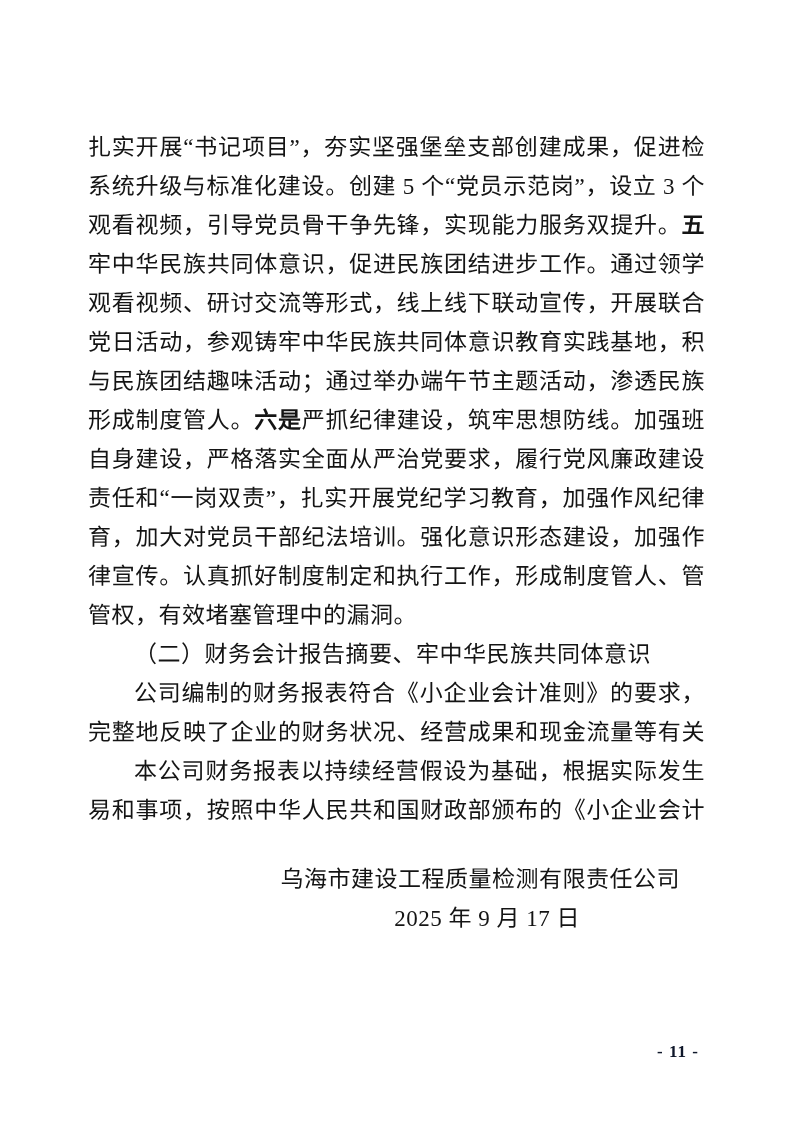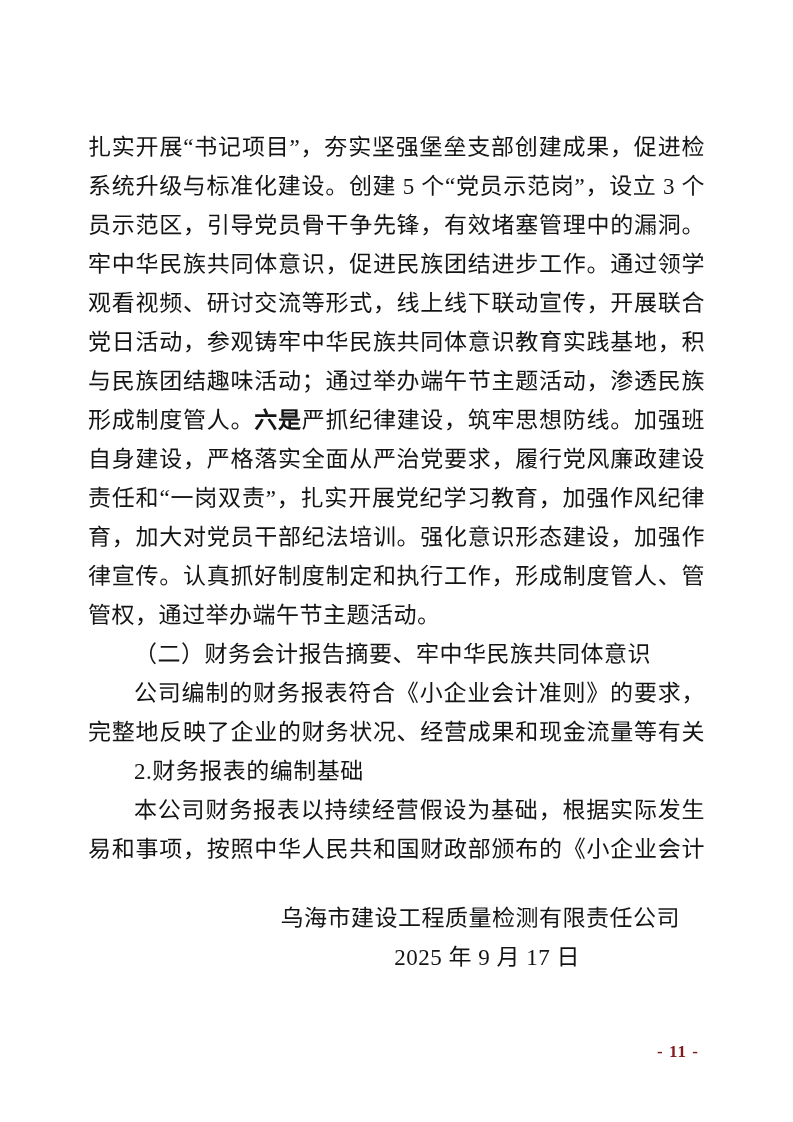--- a/index.html
+++ b/index.html
@@ -54,45 +54,44 @@
   .b {
     font-weight: 700;
   }
   .page-number {
     position: absolute;
     top: 1042px;
     right: 94px;
     font-size: 17px;
     font-weight: 700;
     letter-spacing: 1px;
-    color: #7f1d1d;
+    color: #0f172a;
     font-family: "Liberation Serif", "DejaVu Serif", serif;
   }
 </style>
 </head>
 <body>
 
 <div class="page">
   <div class="doc-body">
       <div class="line j"><span>扎实开展“书记项目”，夯实坚强堡垒支部创建成果，促进检测</span></div>
       <div class="line j"><span>系统升级与标准化建设。创建 5 个“党员示范岗”，设立 3 个党</span></div>
-      <div class="line j"><span>员示范区，引导党员骨干争先锋，有效堵塞管理中的漏洞。</span><span class="b">五是</span></div>
+      <div class="line j"><span>观看视频，引导党员骨干争先锋，实现能力服务双提升。</span><span class="b">五是</span></div>
       <div class="line j"><span>牢中华民族共同体意识，促进民族团结进步工作。通过领学原文、</span></div>
       <div class="line j"><span>观看视频、研讨交流等形式，线上线下联动宣传，开展联合主题</span></div>
       <div class="line j"><span>党日活动，参观铸牢中华民族共同体意识教育实践基地，积极参</span></div>
       <div class="line j"><span>与民族团结趣味活动；通过举办端午节主题活动，渗透民族团结</span></div>
       <div class="line j"><span>形成制度管人。</span><span class="b">六是</span><span>严抓纪律建设，筑牢思想防线。加强班子</span></div>
       <div class="line j"><span>自身建设，严格落实全面从严治党要求，履行党风廉政建设主体</span></div>
       <div class="line j"><span>责任和“一岗双责”，扎实开展党纪学习教育，加强作风纪律教</span></div>
       <div class="line j"><span>育，加大对党员干部纪法培训。强化意识形态建设，加强作风纪</span></div>
       <div class="line j"><span>律宣传。认真抓好制度制定和执行工作，形成制度管人、管事、</span></div>
-      <div class="line left"><span>管权，通过举办端午节主题活动。</span></div>
+      <div class="line left"><span>管权，有效堵塞管理中的漏洞。</span></div>
       <div class="line left indent"><span>（二）财务会计报告摘要、牢中华民族共同体意识</span></div>
       <div class="line j indent"><span>公司编制的财务报表符合《小企业会计准则》的要求，真实、</span></div>
       <div class="line j"><span>完整地反映了企业的财务状况、经营成果和现金流量等有关信息。</span></div>
-      <div class="line left indent"><span>2.财务报表的编制基础</span></div>
       <div class="line j indent"><span>本公司财务报表以持续经营假设为基础，根据实际发生的交</span></div>
       <div class="line j"><span>易和事项，按照中华人民共和国财政部颁布的《小企业会计准则》</span></div>
       <div class="line company"><span>乌海市建设工程质量检测有限责任公司</span></div>
       <div class="line date"><span>2025 年 9 月 17 日</span></div>
     </div>
   <div class="page-number">- 11 -</div>
 </div>
 
 </body></html>

